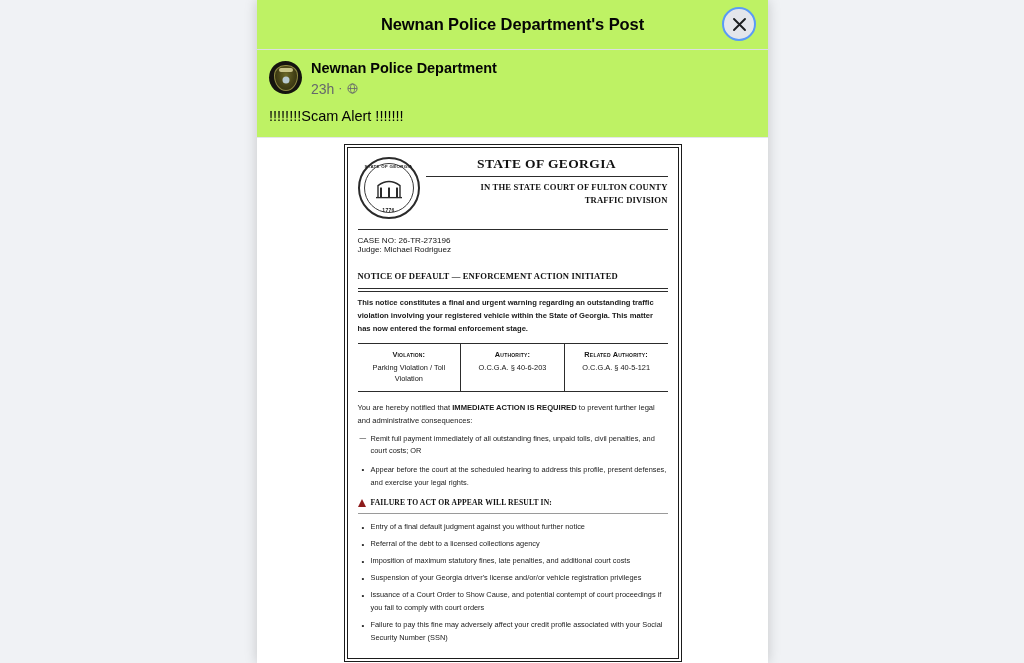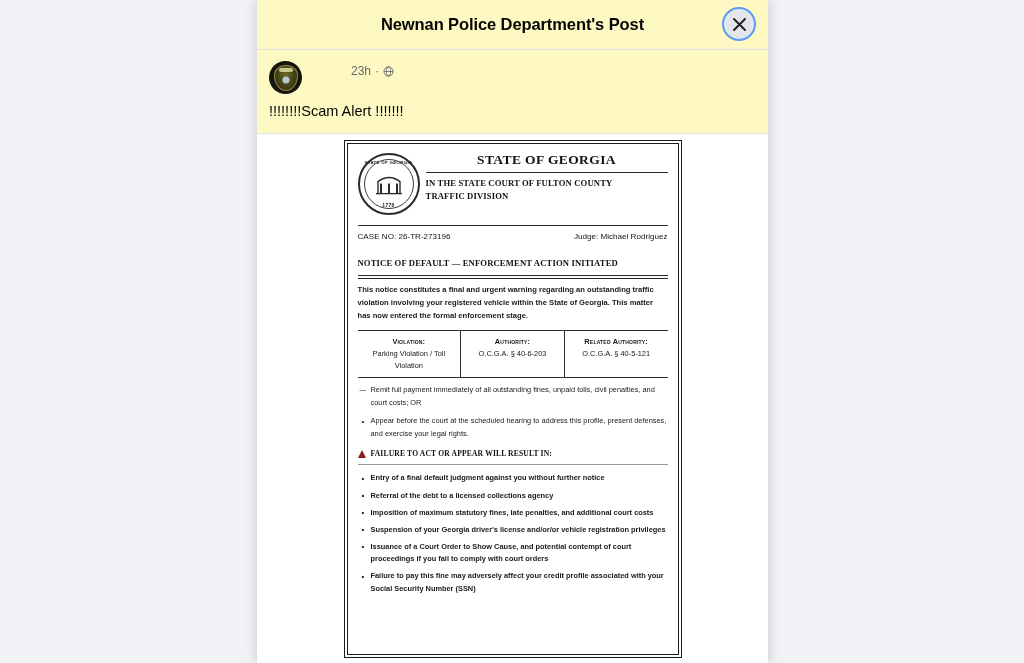--- a/index.html
+++ b/index.html
@@ -19,21 +19,21 @@
     background: #f0f2f5;
   }
 
   
   .modal {
     position: absolute;
     left: 257px;
     top: 0;
     width: 511px;
     height: 663px;
-    background: #fef9c3;
+    background: #bef264;
     box-shadow: 0 0 12px rgba(0,0,0,0.18);
     overflow: hidden;
   }
 
   
   .modal-header {
     position: relative;
     height: 49px;
     border-bottom: 1px solid #dcdfe3;
     display: flex;
@@ -116,21 +116,21 @@
     font-weight: bold;
     color: #050505;
     letter-spacing: -0.05px;
   }
   .meta-row {
     display: flex;
     align-items: center;
     gap: 4px;
     margin-top: 2px;
   }
-  .meta-time { font-size: 12px; color: #65676b; margin-left: 40px; }
+  .meta-time { font-size: 14px; color: #65676b; }
   .meta-dot { font-size: 12.5px; color: #65676b; }
   .globe-icon { display: block; }
 
   
   .post-text-wrap { padding: 8px 24px 0 12px; }
   .post-line-1 {
     font-size: 14.5px;
     color: #050505;
     line-height: 1.35;
   }
@@ -222,38 +222,39 @@
   .state-title {
     text-align: center;
     font-family: "Liberation Serif", serif;
     font-size: 13.5px;
     font-weight: bold;
     letter-spacing: 0.4px;
     color: #111;
   }
   .rule-thin { border-top: 1px solid #2c2c2c; margin: 4px 0 5px 0; }
   .court-line {
-    text-align: left;
+    text-align: right;
     font-family: "Liberation Serif", serif;
     font-size: 8.6px;
     font-weight: bold;
     letter-spacing: 0.15px;
     color: #111;
   }
   .court-line.second { margin-top: 3px; }
 
   .rule-full { border-top: 1px solid #2c2c2c; margin: 10px 0 0 0; }
 
   .case-row {
     display: flex;
     justify-content: space-between;
     align-items: baseline;
     margin-top: 6px;
     font-size: 8.1px;
     color: #151515;
+    flex-direction: column;
   }
 
   .notice-heading {
     text-align: left;
     font-family: "Liberation Serif", serif;
     font-size: 8.6px;
     font-weight: bold;
     letter-spacing: 0.15px;
     margin-top: 17px;
     color: #111;
@@ -350,21 +351,21 @@
   .fail-text {
     font-family: "Liberation Serif", serif;
     font-size: 7.6px;
     font-weight: bold;
     letter-spacing: 0.15px;
     color: #111;
   }
   .rule-after-fail { border-top: 1px solid #9a9a9a; margin-top: 6px; }
 
   .conseq-list { margin-top: 7px; }
-  .conseq-list li { margin-bottom: 4.5px; font-weight: bold; }
+  .conseq-list li { margin-bottom: 4.5px; }
 </style>
 </head>
 <body>
 
 <div id="root">
 
   <div class="modal">
 
     <div class="modal-header">
       <div class="modal-title">Newnan Police Department's Post</div>
@@ -377,20 +378,21 @@
       </div>
     </div>
 
     <div class="post-head">
       <div class="avatar">
         <div class="badge-inner"></div>
         <div class="badge-top"></div>
         <div class="badge-dot"></div>
       </div>
       <div class="author-block">
+        <div class="author-name">Newnan Police Department</div>
         <div class="meta-row">
           <span class="meta-time">23h</span>
           <span class="meta-dot">·</span>
           <span class="globe-icon">
             <svg width="11" height="11" viewBox="0 0 12 12" aria-hidden="true">
               <circle cx="6" cy="6" r="5" fill="none" stroke="#65676b" stroke-width="1"></circle>
               <ellipse cx="6" cy="6" rx="2.2" ry="5" fill="none" stroke="#65676b" stroke-width="0.9"></ellipse>
               <path d="M1.2 6 H10.8" stroke="#65676b" stroke-width="0.9"></path>
             </svg>
           </span>
@@ -447,20 +449,23 @@
             <div class="vcell">
               <span class="vhead">Authority:</span>
               <span>O.C.G.A. § 40-6-203</span>
             </div>
             <div class="vcell">
               <span class="vhead">Related Authority:</span>
               <span>O.C.G.A. § 40-5-121</span>
             </div>
           </div>
 
+          <div class="para2">
+            <span>You are hereby notified that </span><b>IMMEDIATE ACTION IS REQUIRED</b><span> to prevent further legal and administrative consequences:</span>
+          </div>
 
           <ul class="dash-list">
             <li>Remit full payment immediately of all outstanding fines, unpaid tolls, civil penalties, and court costs; OR</li>
           </ul>
           <ul class="bullet-list">
             <li>Appear before the court at the scheduled hearing to address this profile, present defenses, and exercise your legal rights.</li>
           </ul>
 
           <div class="fail-row">
             <span class="warn-tri"></span>

